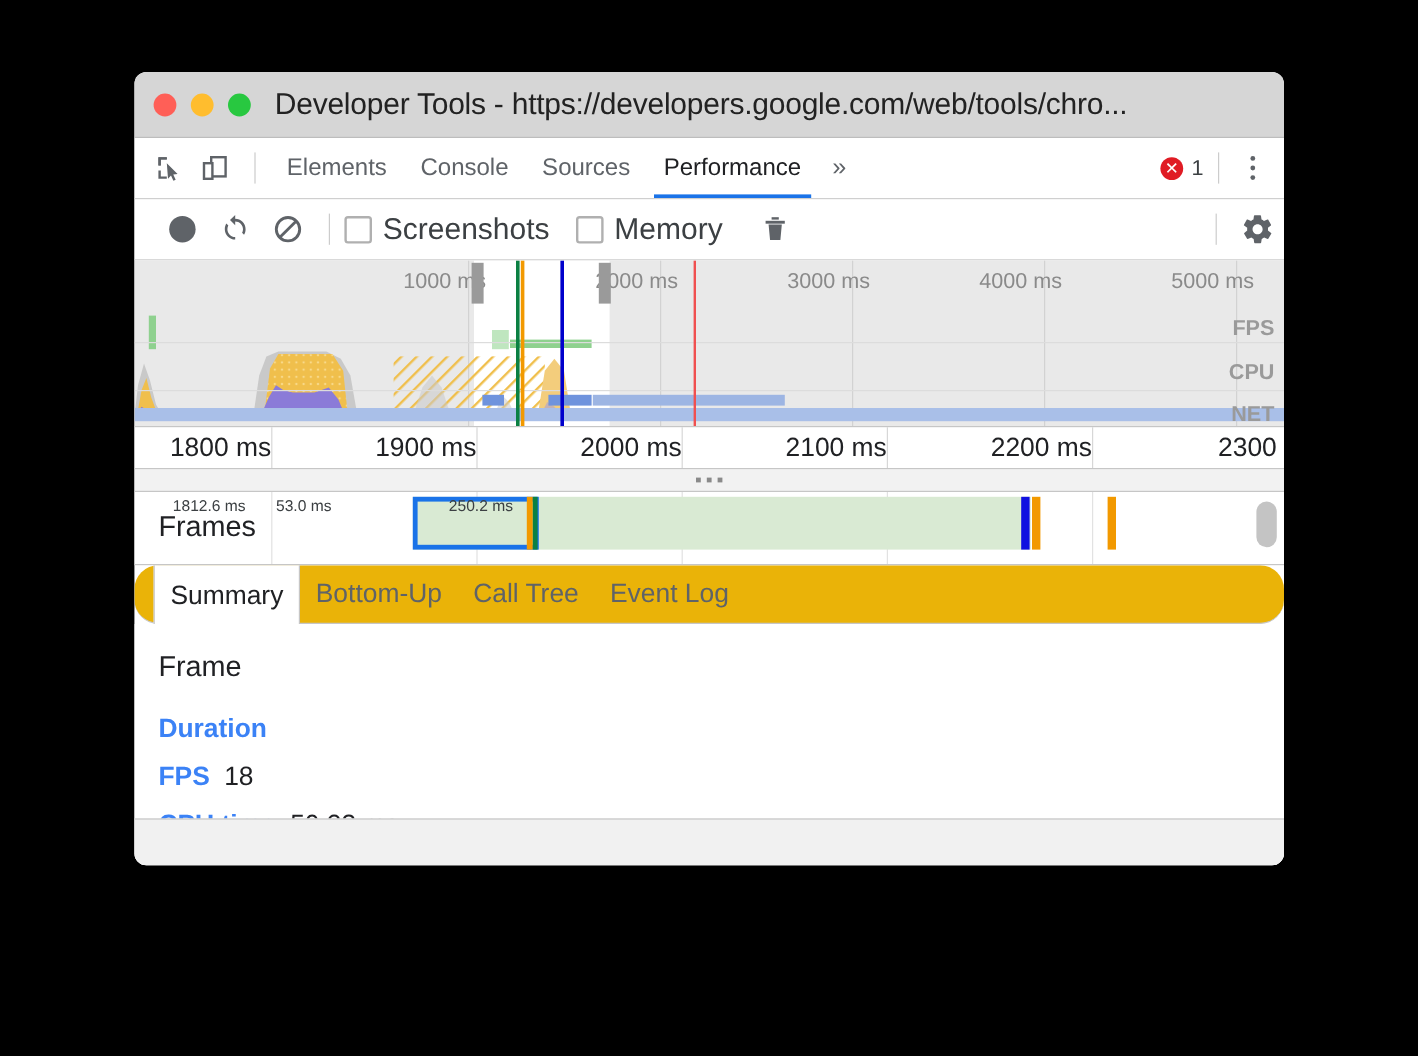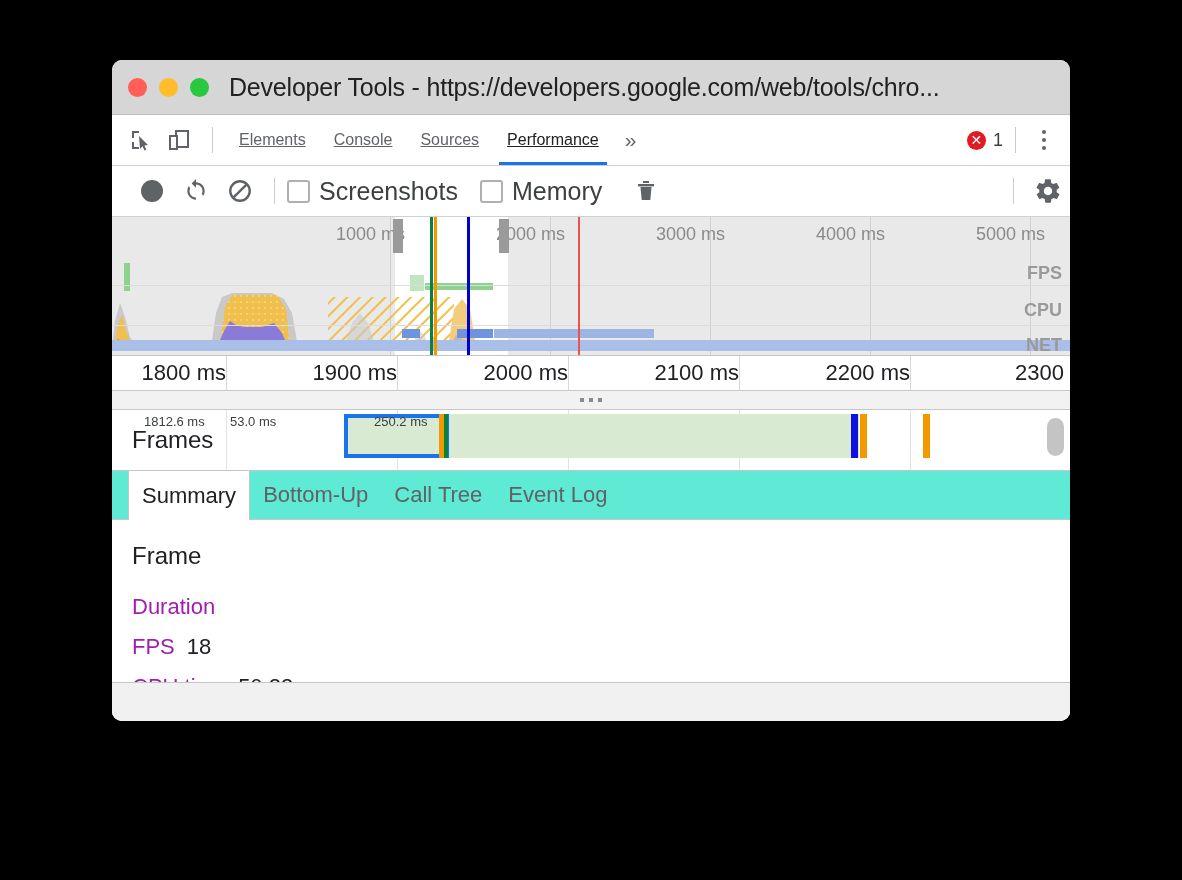--- a/index.html
+++ b/index.html
@@ -63,28 +63,27 @@
   }
   .dt-icon-btn {
     width: 34px; height: 34px;
     display: flex; align-items: center; justify-content: center;
     margin-right: 4px;
   }
   .vdivider {
     width: 1px; height: 26px; background: #cccccc; margin: 0 12px;
   }
   .dt-tab {
-    font-size: 16px;
+    font-size: 20px;
     color: #5f6368;
     padding: 0 14px;
     height: 50px;
     display: flex; align-items: center;
     position: relative;
     white-space: nowrap;
-    text-decoration: underline;
   }
   .dt-tab.active { color: #202124; }
   .dt-tab.active::after {
     content: "";
     position: absolute;
     left: 6px; right: 6px; bottom: 0;
     height: 3px;
     background: #1a73e8;
   }
   .dt-chev {
@@ -239,25 +238,26 @@
   #frames-scroll {
     position: absolute;
     right: 6px; top: 8px;
     width: 17px; height: 38px;
     background: #c4c4c4;
     border-radius: 9px;
   }
   
   #det-tabs {
     height: 48px;
-    background: #5eead4;
+    background: #eab308;
     border-bottom: 1px solid #c6c6c6;
     display: flex;
     align-items: stretch;
     padding-left: 16px;
+    border-radius: 20px;
   }
   .det-tab {
     display: flex; align-items: center;
     padding: 0 13px;
     font-size: 22px;
     color: #5f6368;
   }
   .det-tab.active {
     background: #ffffff;
     color: #202124;
@@ -266,21 +266,21 @@
     margin-bottom: -1px;
   }
   
   #summary {
     background: #ffffff;
     padding: 22px 0 0 20px;
     height: 200px;
   }
   #summary-title { font-size: 24px; color: #202124; margin-bottom: 24px; }
   .sum-row { display: flex; align-items: baseline; margin-bottom: 14px; font-size: 22px; }
-  .sum-key { color: #a21caf; margin-right: 12px; }
+  .sum-key { color: #3b82f6; margin-right: 12px; font-weight: bold; }
   .sum-val { color: #202124; }
   
   #footer {
     position: absolute;
     left: 0; right: 0; bottom: 0;
     height: 38px;
     background: #f1f1f1;
     border-top: 1px solid #c6c6c6;
   }
   svg { display: block; }

